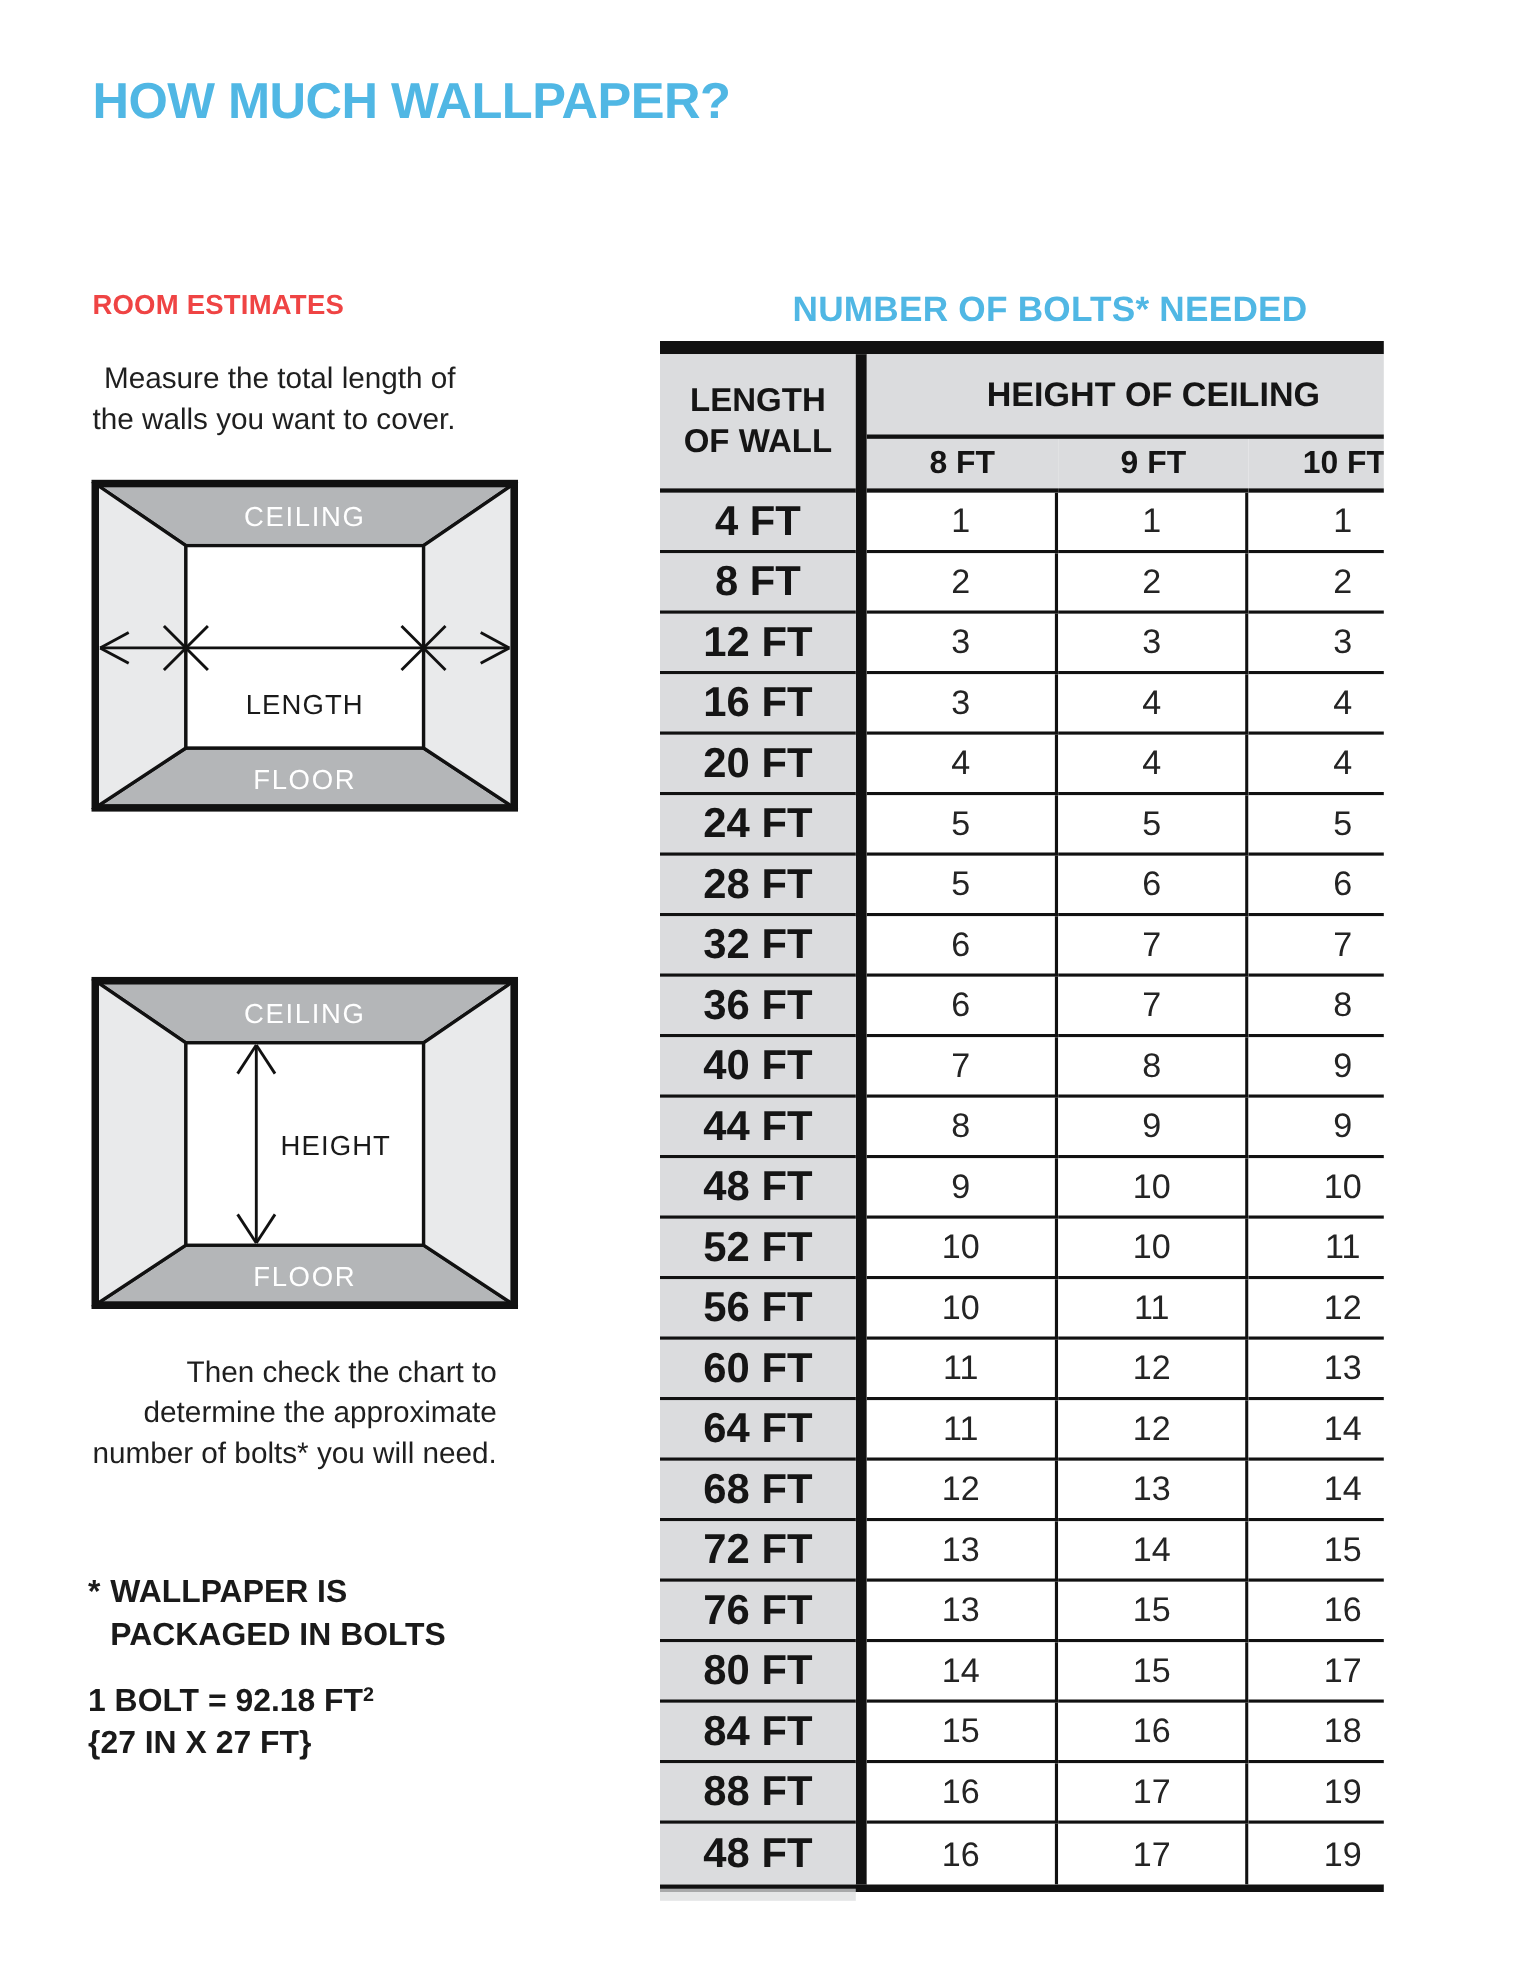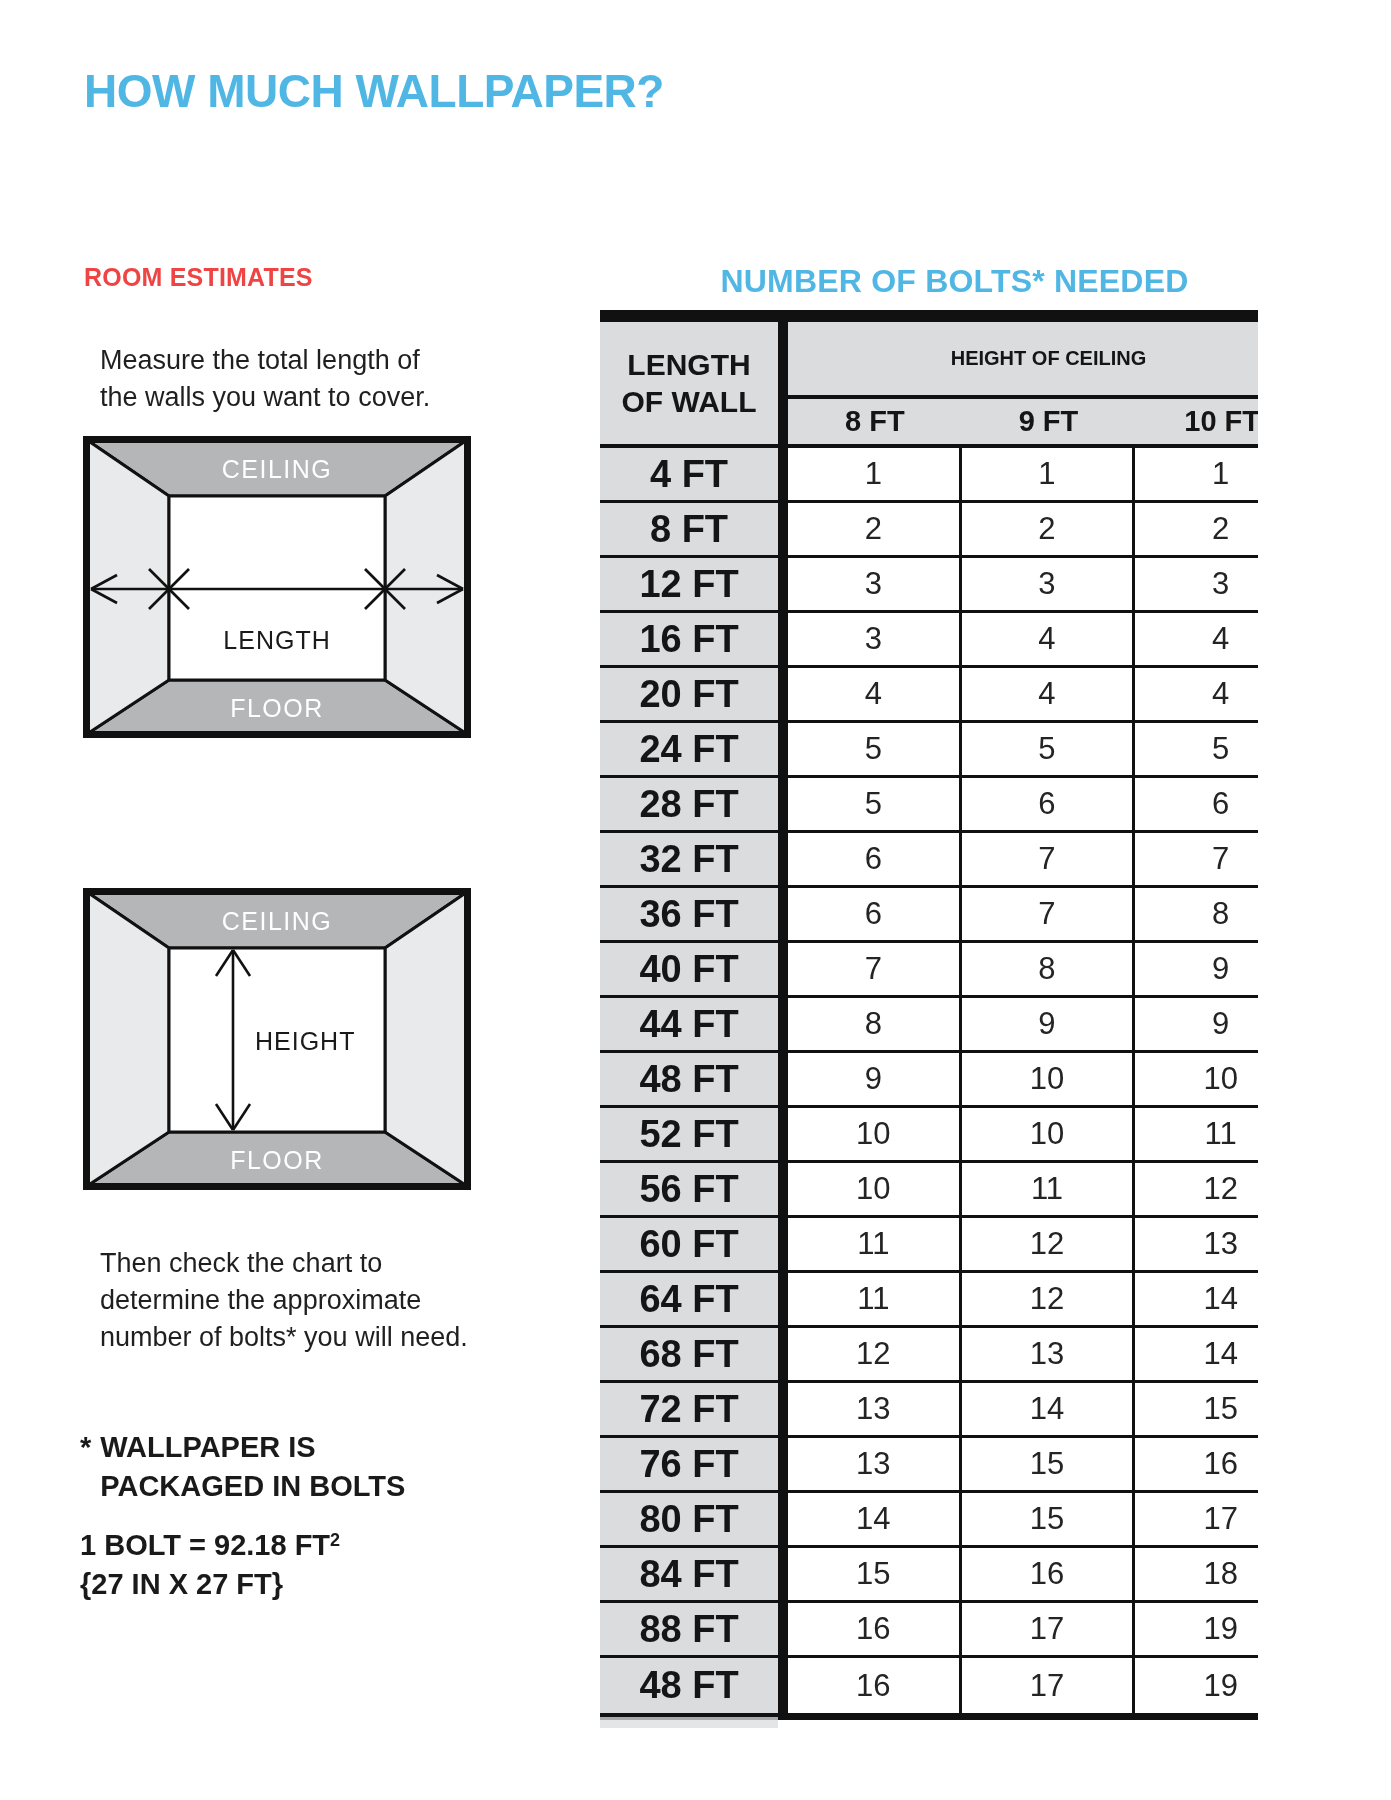--- a/index.html
+++ b/index.html
@@ -5,21 +5,21 @@
   html,body{margin:0;padding:0;background:#fff;}
   .page{position:relative;width:1258px;height:1800px;background:#ffffff;overflow:hidden;
         font-family:"Liberation Sans","DejaVu Sans",sans-serif;color:#1c1c1c;}
 
   .page-title{position:absolute;left:84px;top:64px;margin:0;font-size:46px;font-weight:bold;
               letter-spacing:-0.5px;color:#50B7E4;}
 
   
   .col-heading{position:absolute;margin:0;font-size:25px;font-weight:bold;color:#ef4444;letter-spacing:0.2px;}
   .room-heading{left:84px;top:263px;}
-  .para{position:absolute;left:84px;margin:16px;font-size:27px;line-height:37px;white-space:pre-line;color:#1f1f1f;}
+  .para{position:absolute;left:84px;margin:0;font-size:27px;line-height:37px;white-space:pre-line;color:#1f1f1f;text-align:right;}
   .para1{top:326px;}
   .para2{top:779px;}
   .para3{top:1229px;}
 
   .diagram{position:absolute;left:83px;width:388px;height:302px;}
   .diagram1{top:436px;}
   .diagram2{top:888px;}
 
   .footnote{position:absolute;left:80px;top:1428px;display:flex;font-size:29px;font-weight:bold;
             line-height:39px;color:#1a1a1a;}
@@ -32,21 +32,21 @@
   .table-heading{position:absolute;left:600px;top:263px;width:709px;margin:0;text-align:center;
                  font-size:32px;font-weight:bold;color:#50B7E4;letter-spacing:0.2px;}
   .grid{position:absolute;left:600px;top:310px;width:709px;box-sizing:border-box;
         border-top:12px solid #111;border-bottom:7px solid #111;
         display:grid;grid-template-columns:178px 10px 1fr 1fr 1fr;
         grid-template-rows:77px 49px repeat(23,55px);}
   .cell{display:flex;align-items:center;justify-content:center;box-sizing:border-box;}
   .left-h{grid-column:1;grid-row:1/3;background:#DBDCDE;font-size:30px;font-weight:bold;
           line-height:37px;text-align:center;white-space:pre-line;border-bottom:4px solid #111;color:#151515;}
   .divider{grid-column:2;grid-row:1/span 25;background:#111;}
-  .group-h{grid-column:3/6;grid-row:1;background:#DBDCDE;font-size:20px;font-weight:bold;
+  .group-h{grid-column:3/6;grid-row:1;background:#DBDCDE;font-size:31px;font-weight:bold;
            border-bottom:4px solid #111;color:#151515;}
   .sub-h{background:#DBDCDE;font-size:29px;font-weight:bold;border-bottom:4px solid #111;color:#151515;}
   .label{grid-column:1;background:#DBDCDE;font-size:38px;font-weight:bold;
          border-bottom:3px solid #111;color:#151515;}
   .value{background:#fff;font-size:31px;border-bottom:3px solid #111;border-right:3px solid #111;color:#242424;}
   .grid .cell:nth-last-child(-n+4){border-bottom:none;}
   .foot-tab{position:absolute;left:600px;top:1717px;width:178px;height:11px;background:#DBDCDE;opacity:0.75;}
 
   
   .svg-trap-label{fill:#ffffff;font-size:25px;letter-spacing:1.5px;font-weight:400;}

